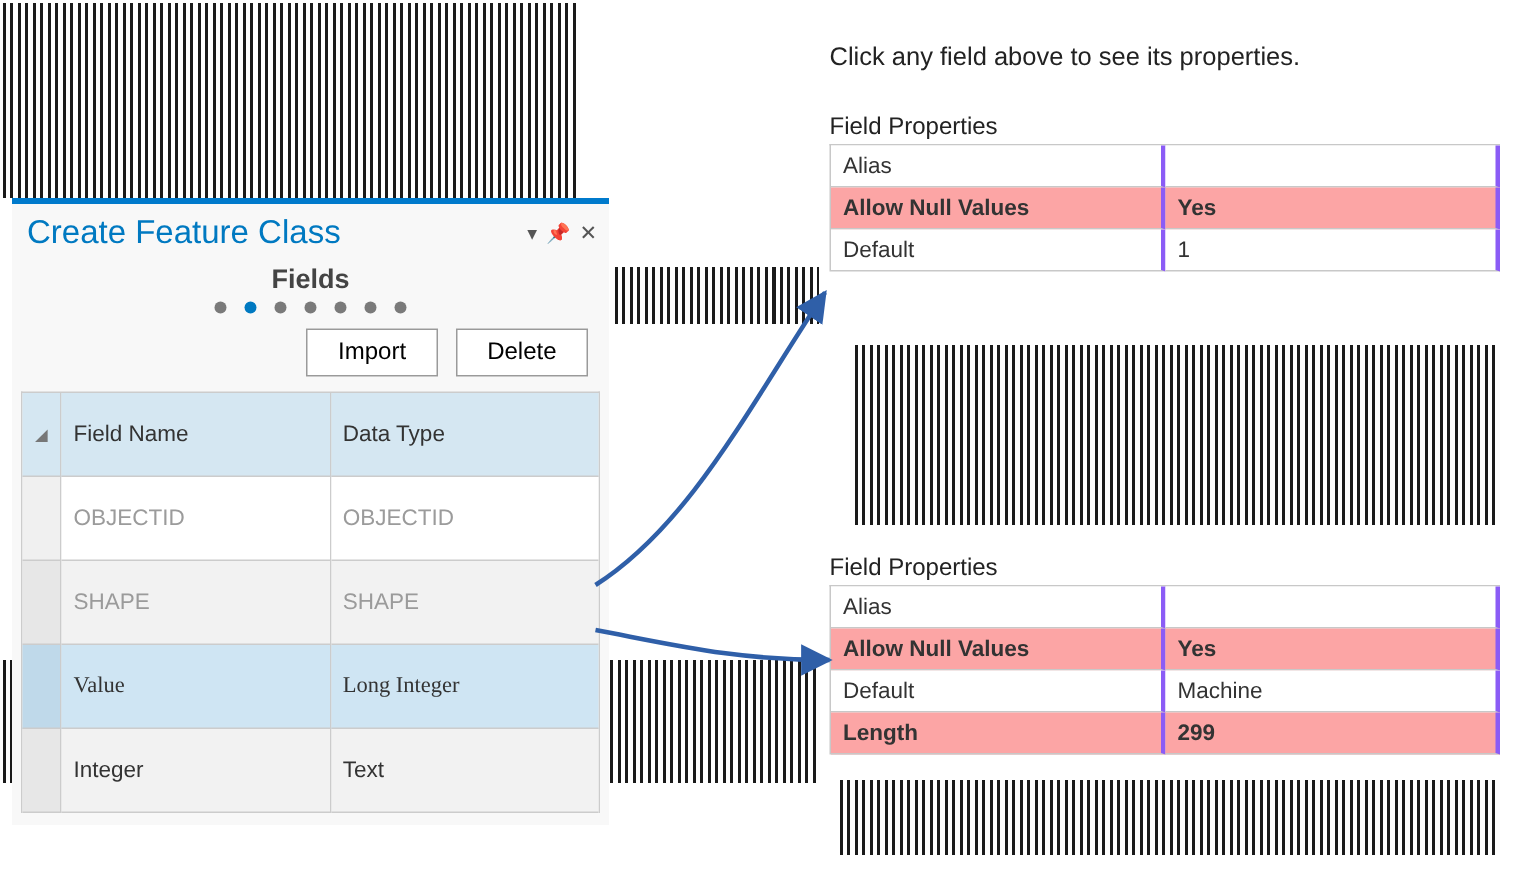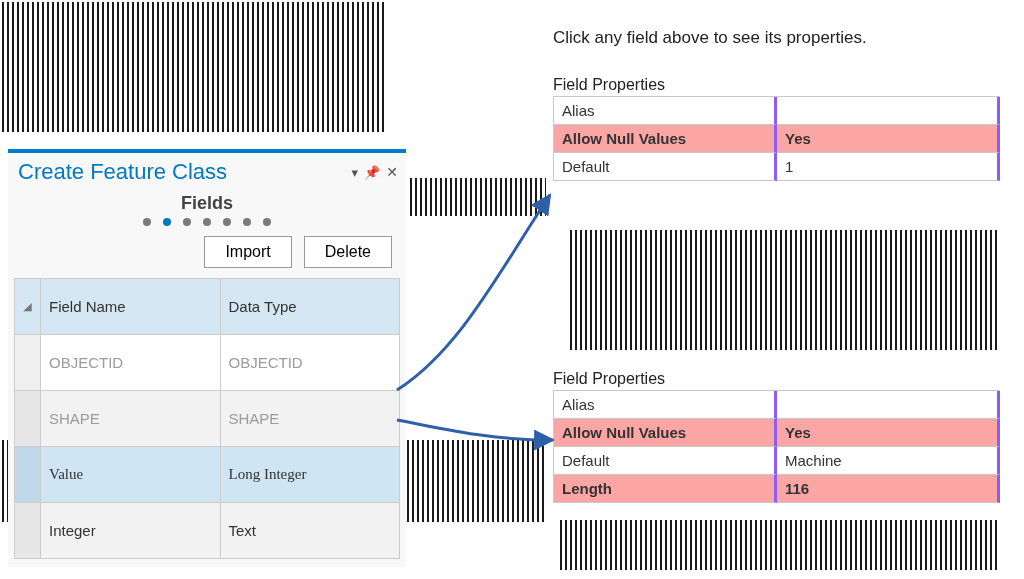--- a/index.html
+++ b/index.html
@@ -11,21 +11,21 @@
     background: #fff;
     color: #333;
     position: relative;
     overflow: hidden;
   }
 
   
   .dialog {
     position: absolute;
     left: 8px;
-    top: 149px;
+    top: 132px;
     width: 398px;
     border-top: 4px solid #007acc;
     background: #f8f8f8;
   }
   .dialog-header {
     display: flex;
     align-items: center;
     justify-content: space-between;
     padding: 6px 8px 2px 10px;
   }
@@ -246,21 +246,21 @@
       <div class="pg-row alt">
         <div class="pg-cell key">Allow Null Values</div>
         <div class="pg-cell val">Yes</div>
       </div>
       <div class="pg-row">
         <div class="pg-cell key">Default</div>
         <div class="pg-cell val">Machine</div>
       </div>
       <div class="pg-row alt">
         <div class="pg-cell key">Length</div>
-        <div class="pg-cell val">116</div>
+        <div class="pg-cell val">299</div>
       </div>
     </div>
 </div>
 
 <svg class="connectors">
   <defs>
     <marker id="arrow" viewBox="0 0 10 10" refX="9" refY="5" markerWidth="7" markerHeight="7" orient="auto-start-reverse">
       <path d="M 0 0 L 10 5 L 0 10 z" fill="#2F5FA8"></path>
     </marker>
   </defs>

